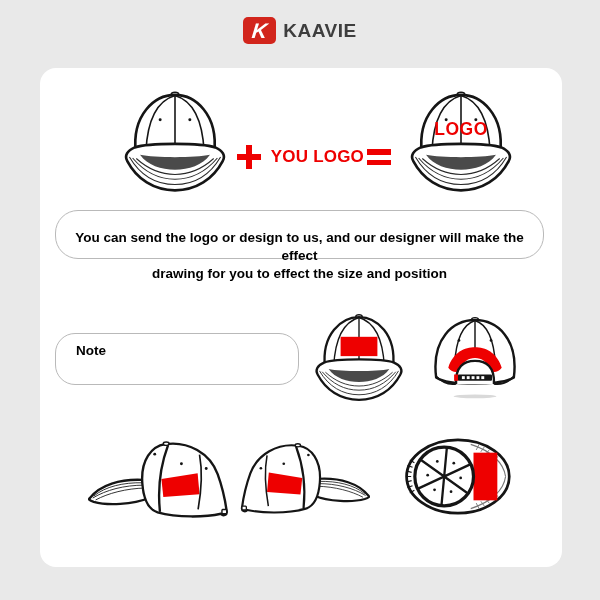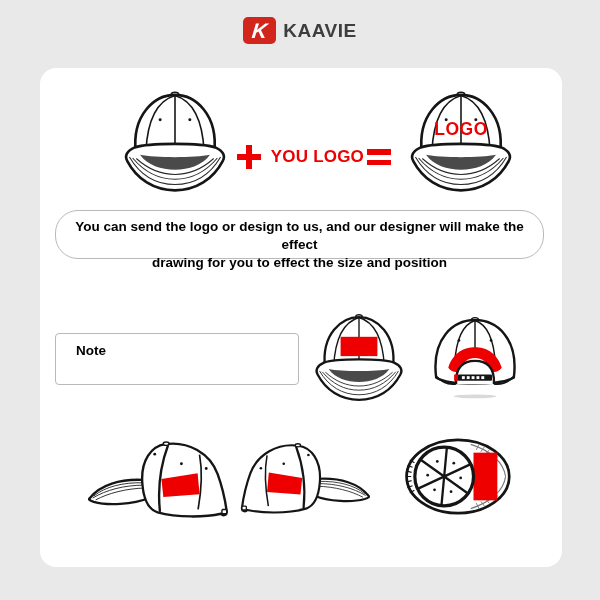--- a/index.html
+++ b/index.html
@@ -24,22 +24,22 @@
   .plus{width:24px;height:24px}
   .plus::before{content:"";position:absolute;left:0;top:9px;width:24px;height:6px;background:var(--accent-red)}
   .plus::after{content:"";position:absolute;left:9px;top:0;width:6px;height:24px;background:var(--accent-red)}
   .you-logo{width:96px;text-align:right;color:var(--accent-red);font-size:17px;font-weight:bold;letter-spacing:.2px;white-space:nowrap}
   .equals{width:24px;height:16px}
   .equals::before,.equals::after{content:"";position:absolute;left:0;width:24px;height:5.5px;background:var(--accent-red)}
   .equals::before{top:0}.equals::after{bottom:0}
 
   
   .round-box{border:1px solid var(--border-gray);background:#fff;color:#000;font-weight:bold;font-size:13.5px}
-  .info-box{left:15px;top:142px;width:489px;height:49px;border-radius:23px;text-align:center;padding-top:7px;line-height:18px}
-  .note-box{left:15px;top:265px;width:244px;height:52px;border-radius:4px;padding:7px 0 0 20px;line-height:20px}
+  .info-box{left:15px;top:142px;width:489px;height:49px;border-radius:23px;text-align:center;padding-top:18px;line-height:18px}
+  .note-box{left:15px;top:265px;width:244px;height:52px;border-radius:20px;padding:7px 0 0 20px;line-height:20px}
 
   
   svg{display:block;overflow:visible}
   .ln{fill:none;stroke:var(--line)}
   .wf{fill:#fff;stroke:var(--line)}
   .red-f{fill:var(--accent-red)}
   .dot{fill:var(--line)}
   .stitch{fill:none;stroke:#2a2a2a;stroke-width:2}
   .gray{fill:none;stroke:var(--stitch-gray)}
   .logo-text{font-family:"Liberation Sans",sans-serif;font-weight:bold;letter-spacing:1px;font-size:33px}

